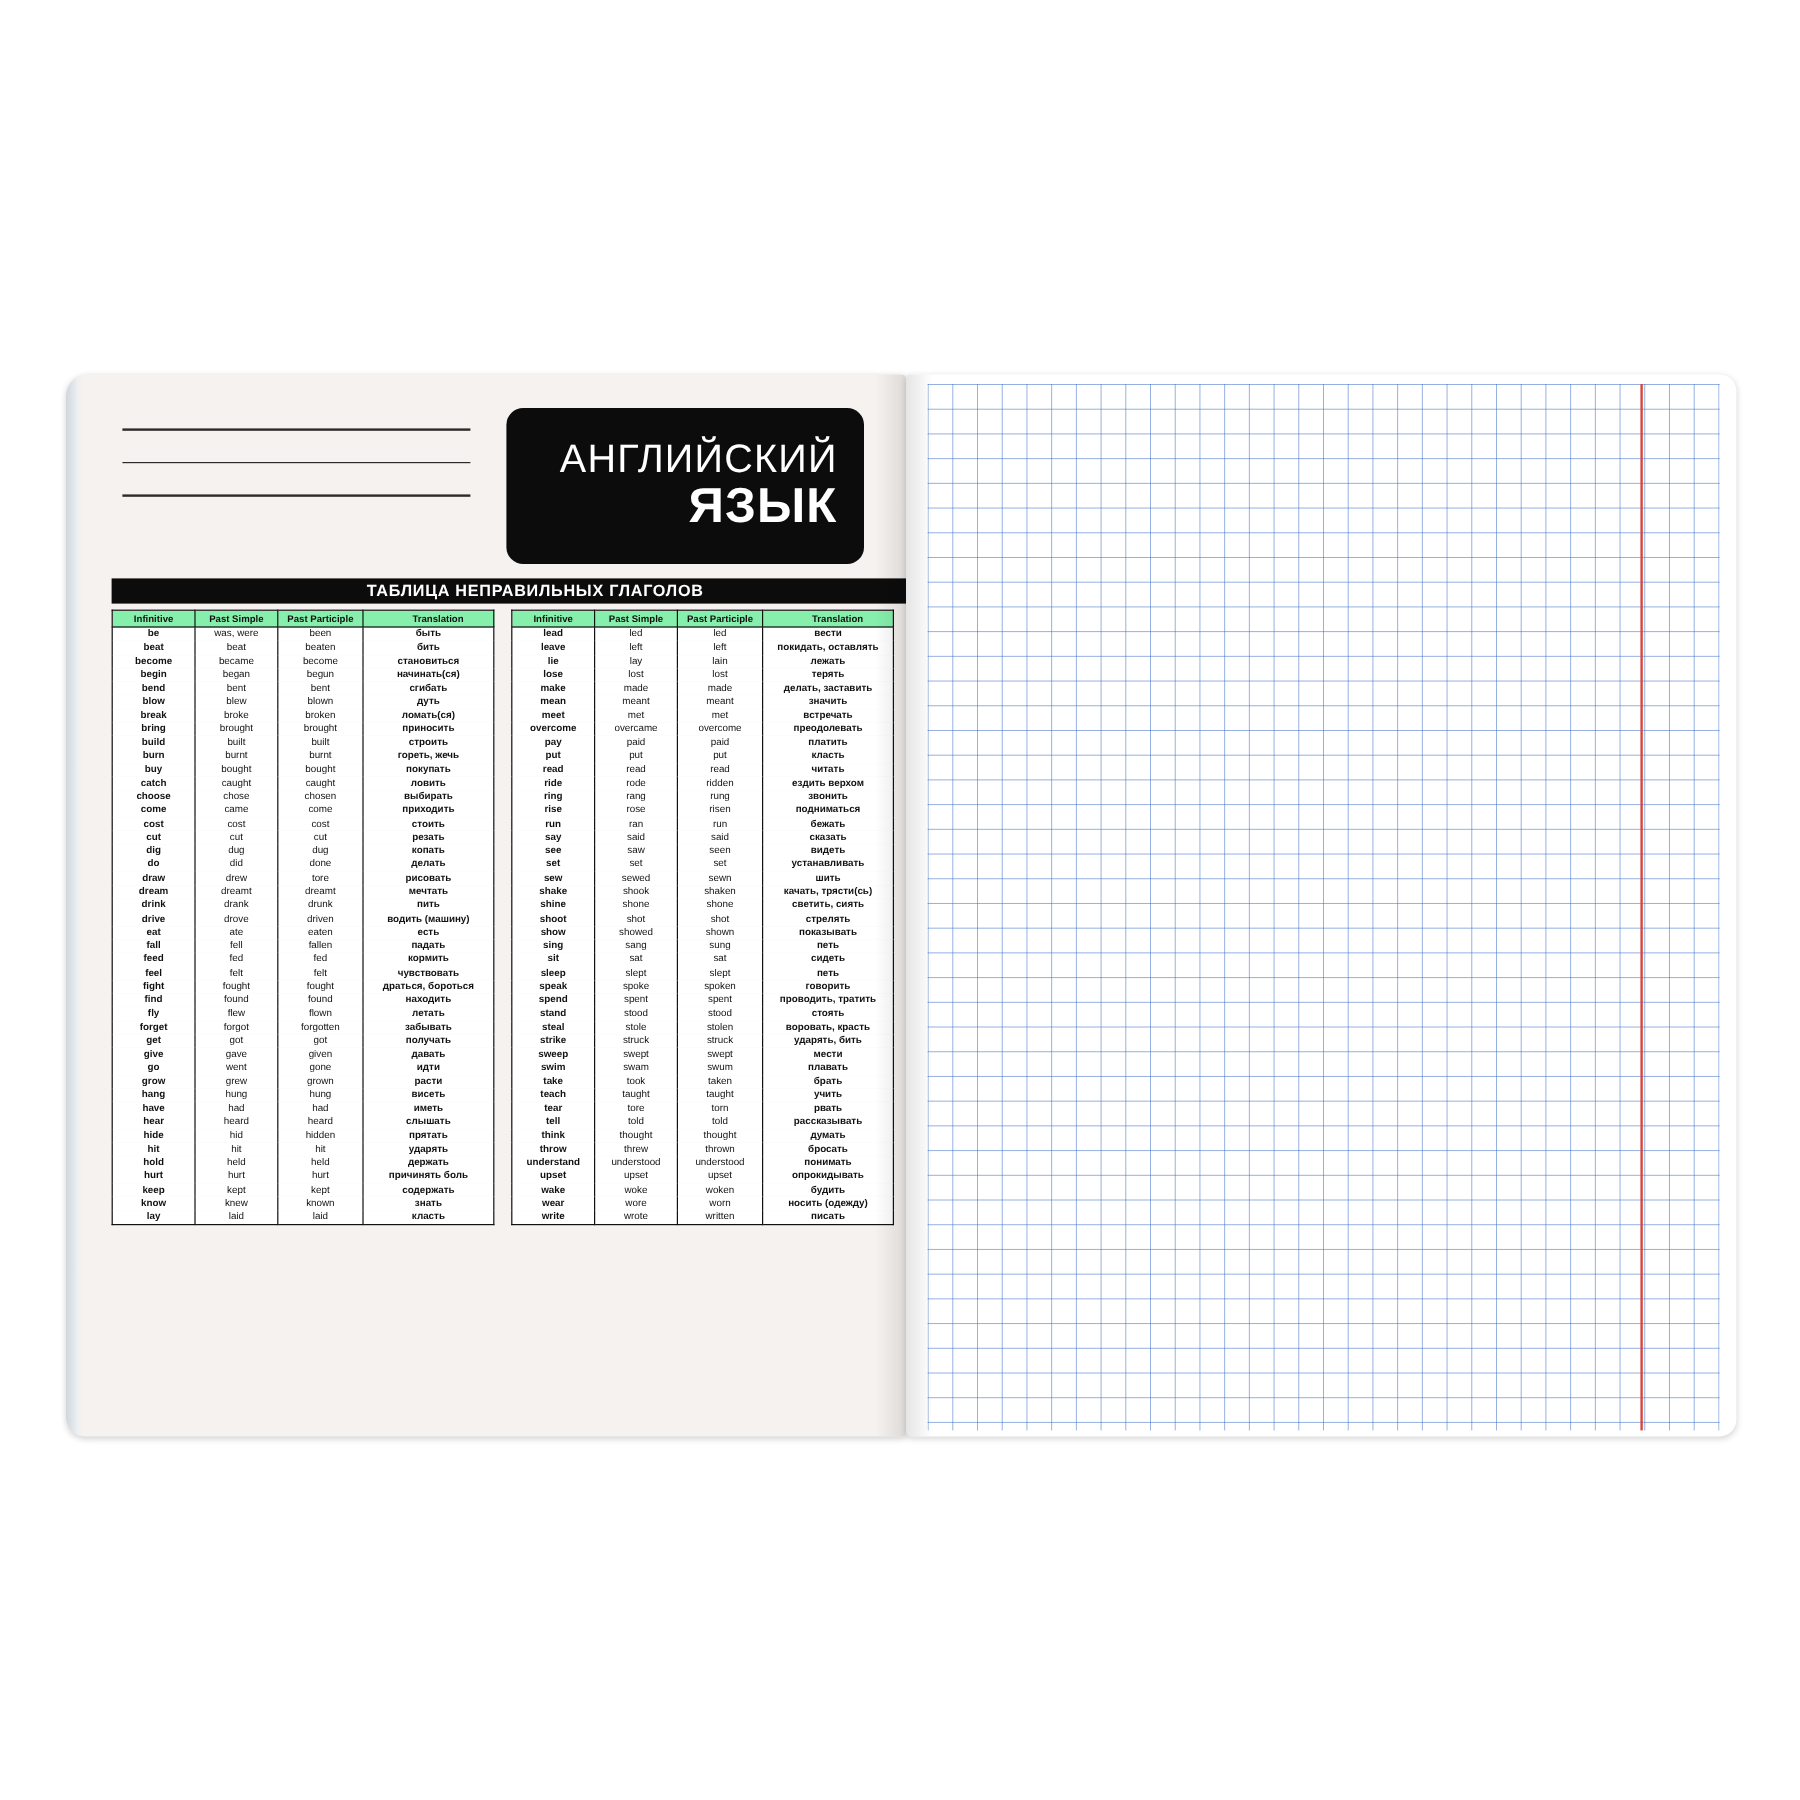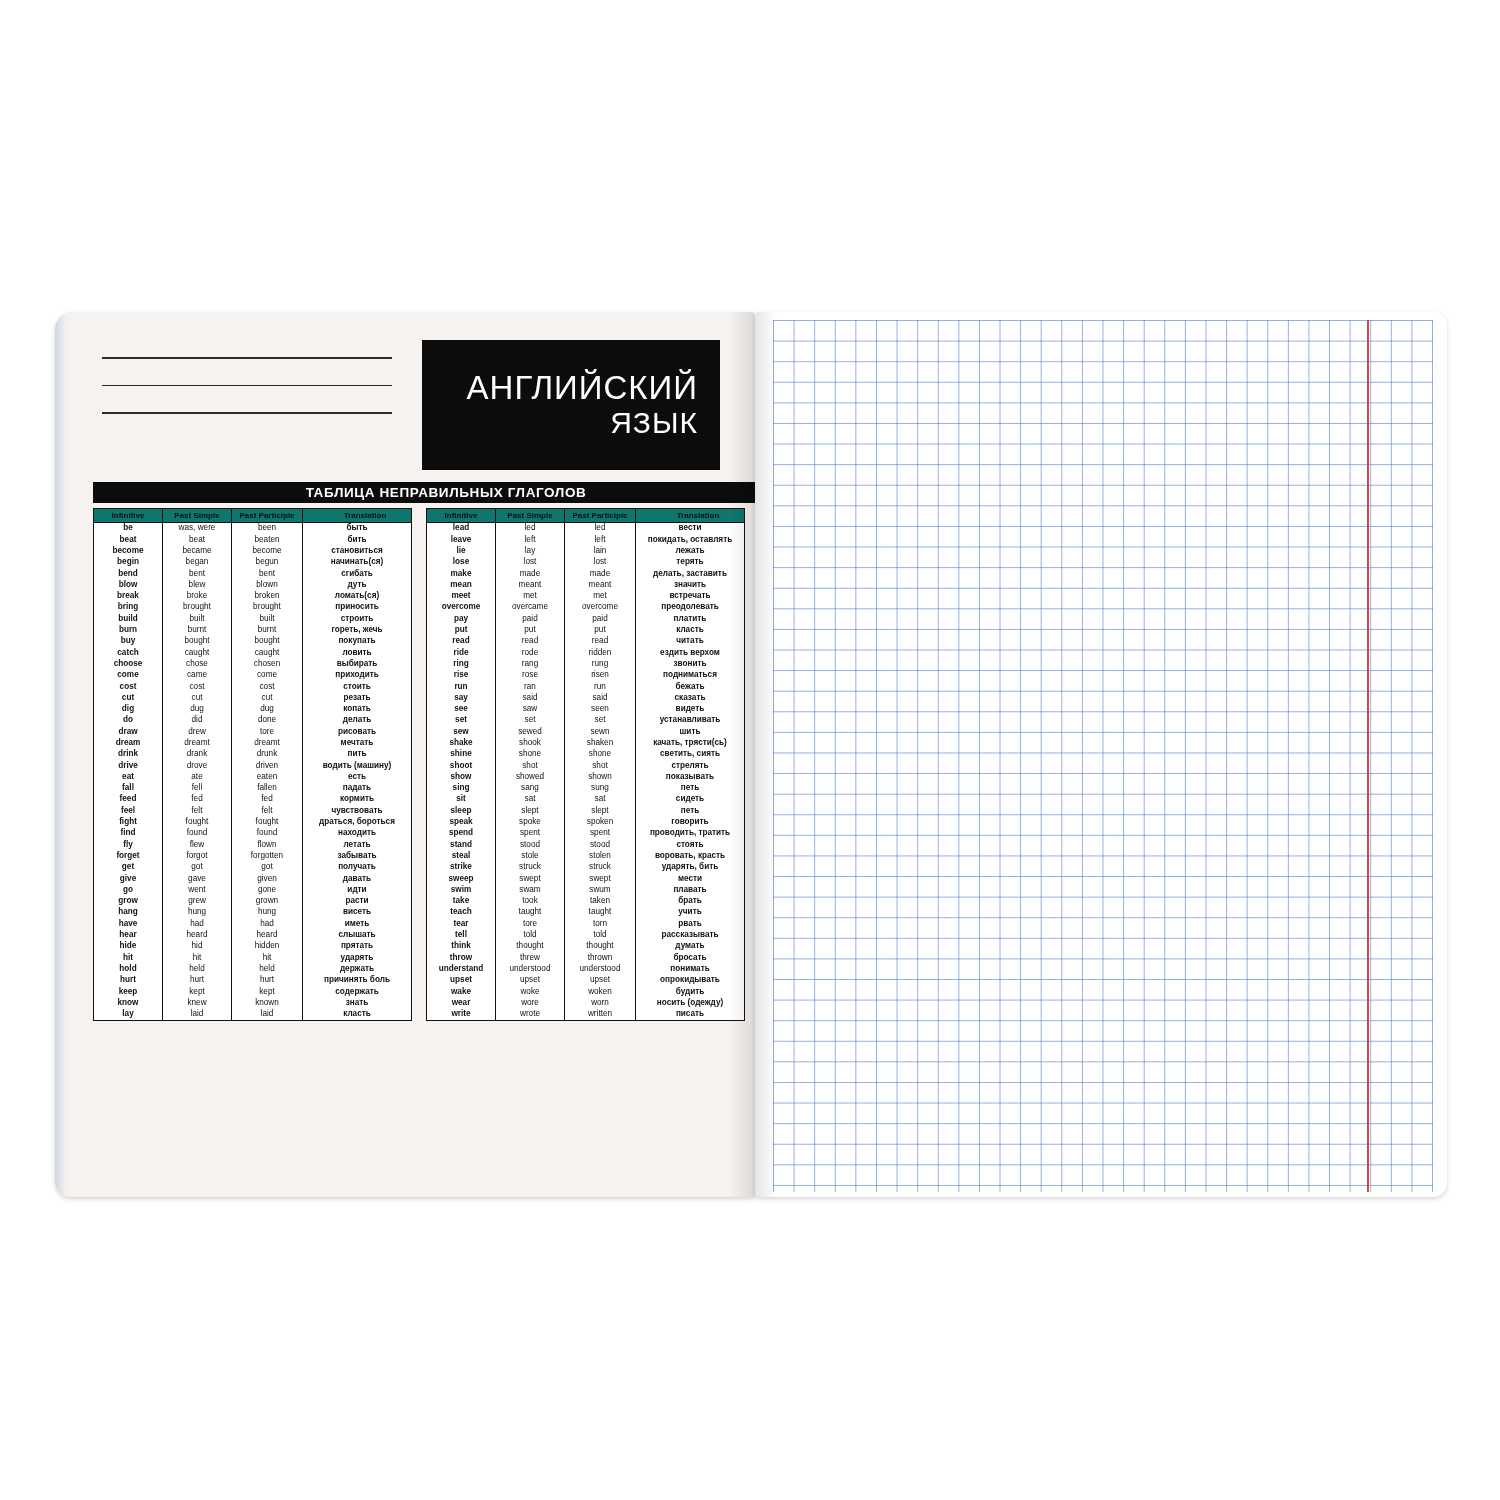--- a/index.html
+++ b/index.html
@@ -111,32 +111,33 @@
     width: 298px;
     height: 130px;
     background: #0c0c0c;
     color: #ffffff;
     display: flex;
     flex-direction: column;
     align-items: flex-end;
     justify-content: center;
     padding: 0 22px 0 0;
     box-sizing: border-box;
+    border-radius: 14px;
   }
   .title-badge .l1 {
     font-size: 33px;
     letter-spacing: 1px;
     line-height: 1.05;
     font-weight: 400;
   }
   .title-badge .l2 {
-    font-size: 30px;
+    font-size: 41px;
     letter-spacing: 1px;
     line-height: 1.12;
-    font-weight: 400;
+    font-weight: 700;
   }
   .table-title {
     position: absolute;
     left: 38px;
     top: 170px;
     width: 706px;
     height: 21px;
     background: #0c0c0c;
     color: #ffffff;
     font-size: 13.5px;
@@ -160,21 +161,21 @@
     width: 298px;
     font-size: 8.2px;
     color: #111;
   }
   table.verbs th {
     border: 1px solid #111;
     font-size: 8px;
     font-weight: bold;
     padding: 2px 0;
     text-align: center;
-    background: #0f766e;
+    background: #86efac;
   }
   table.verbs td {
     border-left: 1px solid #111;
     border-right: 1px solid #111;
     padding: 1.35px 1px;
     text-align: center;
     line-height: 1.05;
     background: #ffffff;
   }
   table.verbs tbody tr:last-child td {

